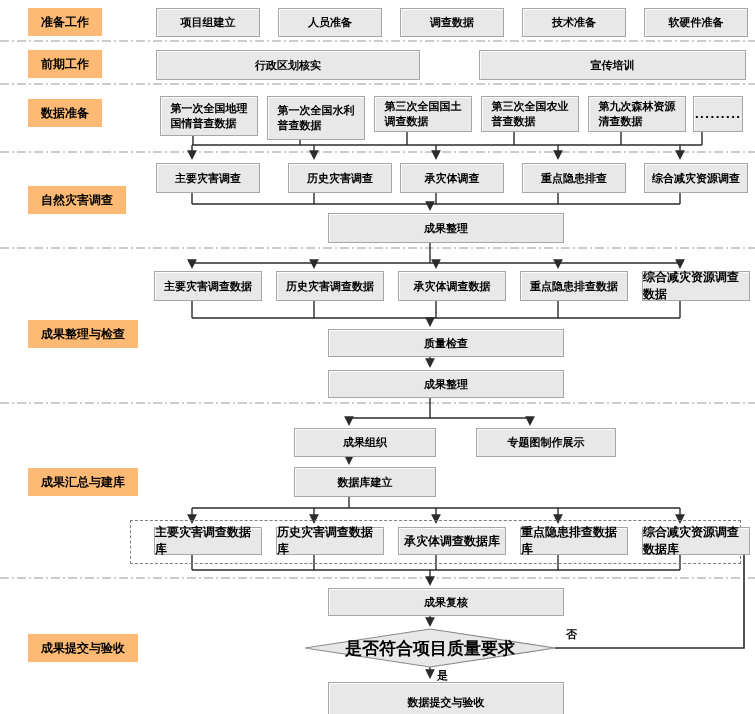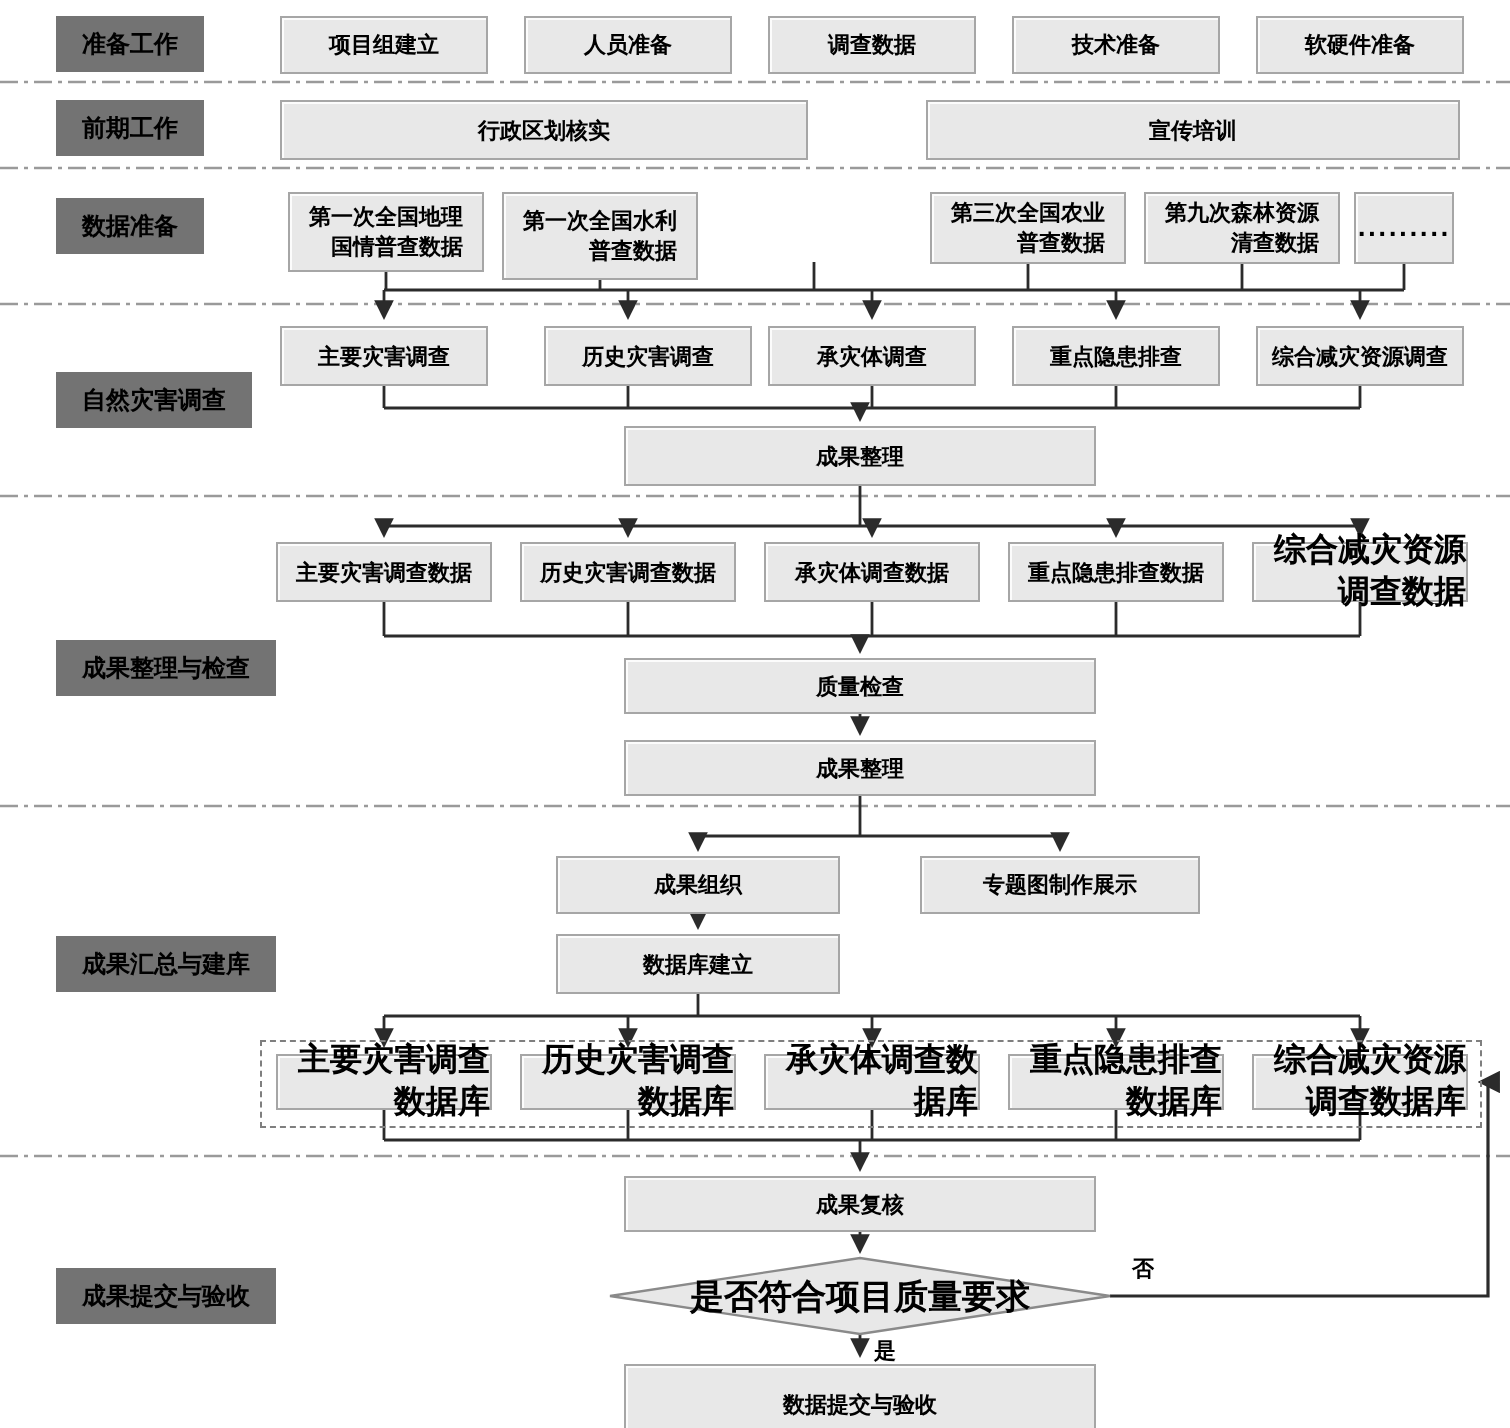--- a/index.html
+++ b/index.html
@@ -1,26 +1,26 @@
 <!DOCTYPE html>
 <html><head>
 <meta charset="utf-8">
 <style>
   html,body{margin:0;padding:0;background:#fff;}
   #canvas{position:relative;width:755px;height:714px;background:#fff;overflow:hidden;
           font-family:"DejaVu Sans","Liberation Sans",sans-serif;}
-  .stage{position:absolute;left:28px;height:28px;background:#737373;color:#000;
+  .stage{position:absolute;left:28px;height:28px;background:#fdba74;color:#000;
          display:flex;align-items:center;justify-content:center;padding:0 13px;
          font-size:12px;font-weight:bold;box-sizing:border-box;}
   .node{position:absolute;background:#e8e8e8;border:1px solid #a6a6a6;color:#000;
-        display:flex;align-items:center;justify-content:center;text-align:right;
+        display:flex;align-items:center;justify-content:center;text-align:left;
         font-size:11px;font-weight:bold;box-sizing:border-box;
-        box-shadow:inset 1px 1px 0 rgba(255,255,255,.85);}
+        box-shadow:inset 1px 1px 0 rgba(255,255,255,.85);margin-left:16px;}
   .two{white-space:pre-line;line-height:15px;}
-  .db{font-size:16px;}
+  .db{font-size:12px;}
   .dots{letter-spacing:1px;}
   .dashed-group{position:absolute;left:130px;top:520px;width:611px;height:44px;
         border:1px dashed #7f7f7f;box-sizing:border-box;}
   #wires{position:absolute;left:0;top:0;pointer-events:none;}
   .dlabel{position:absolute;font-size:11px;font-weight:bold;color:#000;}
   #decision-text{position:absolute;left:330px;top:637px;width:200px;height:22px;
         display:flex;align-items:center;justify-content:center;
         font-size:17px;font-weight:bold;color:#000;}
 </style>
 </head>
@@ -90,20 +90,22 @@
   <div class="node" style="left:506px;top:8px;width:104px;height:29px">技术准备</div>
   <div class="node" style="left:628px;top:8px;width:104px;height:29px">软硬件准备</div>
 
   <div class="node" style="left:140px;top:50px;width:264px;height:30px">行政区划核实</div>
   <div class="node" style="left:463px;top:50px;width:267px;height:30px">宣传培训</div>
 
   <div class="node two" style="left:144px;top:96px;width:98px;height:40px">第一次全国地理
 国情普查数据</div>
   <div class="node two" style="left:251px;top:96px;width:98px;height:44px">第一次全国水利
 普查数据</div>
+  <div class="node two" style="left:358px;top:96px;width:98px;height:36px">第三次全国国土
+调查数据</div>
   <div class="node two" style="left:465px;top:96px;width:98px;height:36px">第三次全国农业
 普查数据</div>
   <div class="node two" style="left:572px;top:96px;width:98px;height:36px">第九次森林资源
 清查数据</div>
   <div class="node dots" style="left:677px;top:96px;width:50px;height:36px">.........</div>
 
   <div class="node" style="left:140px;top:163px;width:104px;height:30px">主要灾害调查</div>
   <div class="node" style="left:272px;top:163px;width:104px;height:30px">历史灾害调查</div>
   <div class="node" style="left:384px;top:163px;width:104px;height:30px">承灾体调查</div>
   <div class="node" style="left:506px;top:163px;width:104px;height:30px">重点隐患排查</div>

